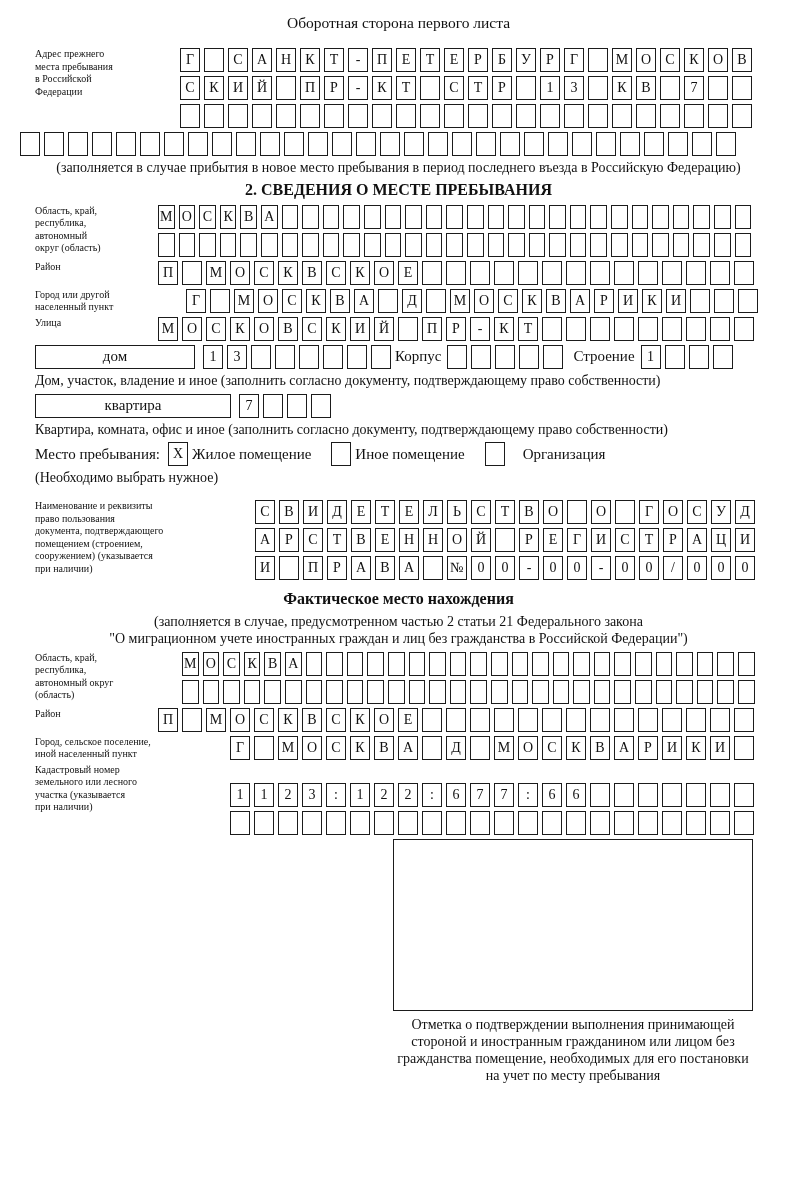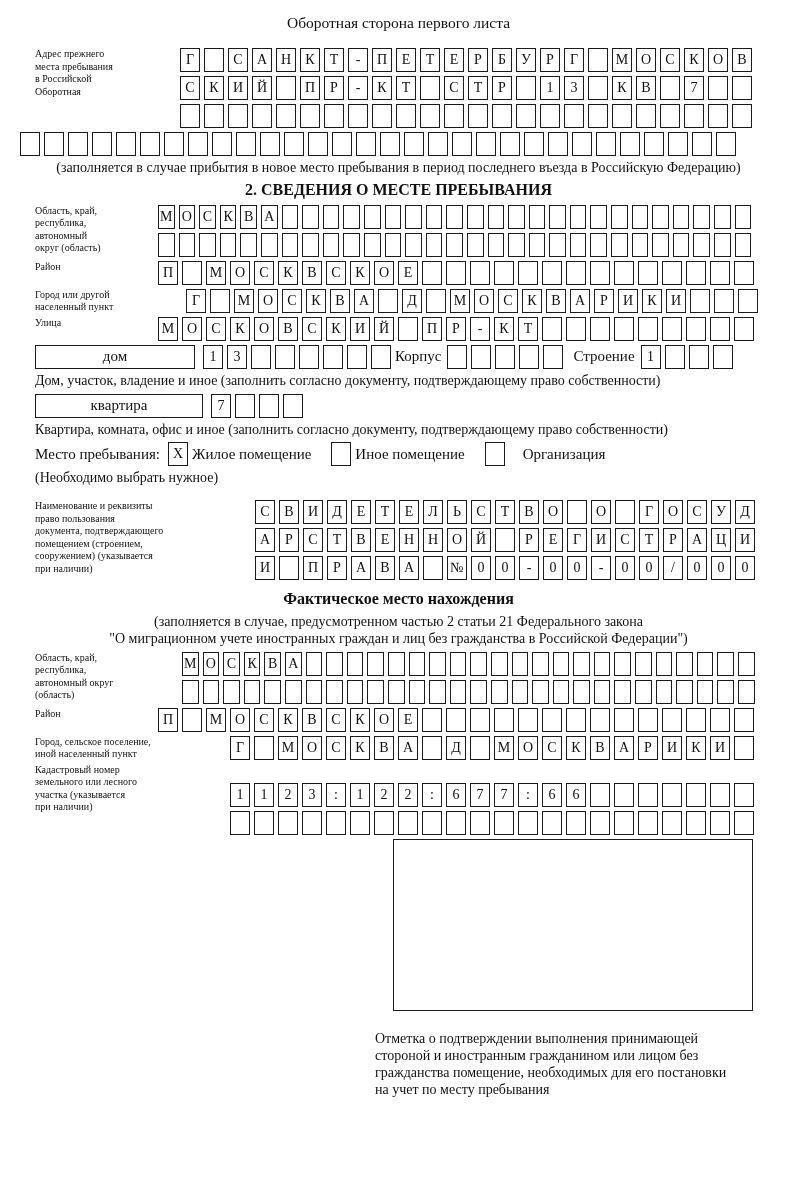--- a/index.html
+++ b/index.html
@@ -20,35 +20,35 @@
   .sec-title{font-size:16px;font-weight:bold;text-align:center;margin:2px 0 6px 0;}
   .boxlabel{box-sizing:border-box;height:24px;border:1.6px solid #1b1b1b;display:flex;align-items:center;
             justify-content:center;font-size:15px;flex-shrink:0;}
   .inline-row{display:flex;align-items:center;margin-bottom:4px;}
   .gap8{width:8px;flex-shrink:0;} .gap6{width:6px;flex-shrink:0;} .gap14{width:14px;flex-shrink:0;} .gap20{width:20px;flex-shrink:0;}
   .ilabel{font-size:15px;white-space:nowrap;}
   .hint{width:660px;text-align:left;font-size:14px;margin-bottom:14px;}
   .cells-col{display:flex;flex-direction:column;}
   .mt18{margin-top:19px;}
   .stamp-box{box-sizing:border-box;margin-left:358px;width:360px;height:172px;border:1.6px solid #1b1b1b;}
-  .stamp-caption{margin-left:340px;width:396px;text-align:left;font-size:14px;line-height:1.22;margin-top:19px;}
+  .stamp-caption{margin-left:340px;width:396px;text-align:center;font-size:14px;line-height:1.22;margin-top:5px;}
 </style>
 </head>
 <body>
 
 <div class="page">
 
   <div class="hnote">Оборотная сторона первого листа</div>
 
   <div class="frow">
     <div class="flabel w145">
       <div>Адрес прежнего</div>
       <div>места пребывания</div>
       <div>в Российской</div>
-      <div>Оборотная</div>
+      <div>Федерации</div>
     </div>
     <div class="cells-col">
       <div class="cellrow">
           <span class="cell">Г</span>
           <span class="cell"></span>
           <span class="cell">С</span>
           <span class="cell">А</span>
           <span class="cell">Н</span>
           <span class="cell">К</span>
           <span class="cell">Т</span>
@@ -356,21 +356,21 @@
     <div class="cellrow" style="margin-bottom:0;">
         <span class="cell">1</span>
         <span class="cell"></span>
         <span class="cell"></span>
         <span class="cell"></span>
       </div>
   </div>
   <div class="caption">Дом, участок, владение и иное (заполнить согласно документу, подтверждающему право собственности)</div>
 
   <div class="inline-row">
-    <div class="boxlabel" style="width:168px;">квартира</div>
+    <div class="boxlabel" style="width:196px;">квартира</div>
     <span class="gap8"></span>
     <div class="cellrow" style="margin-bottom:0;">
         <span class="cell">7</span>
         <span class="cell"></span>
         <span class="cell"></span>
         <span class="cell"></span>
       </div>
   </div>
   <div class="caption">Квартира, комната, офис и иное (заполнить согласно документу, подтверждающему право собственности)</div>
 

